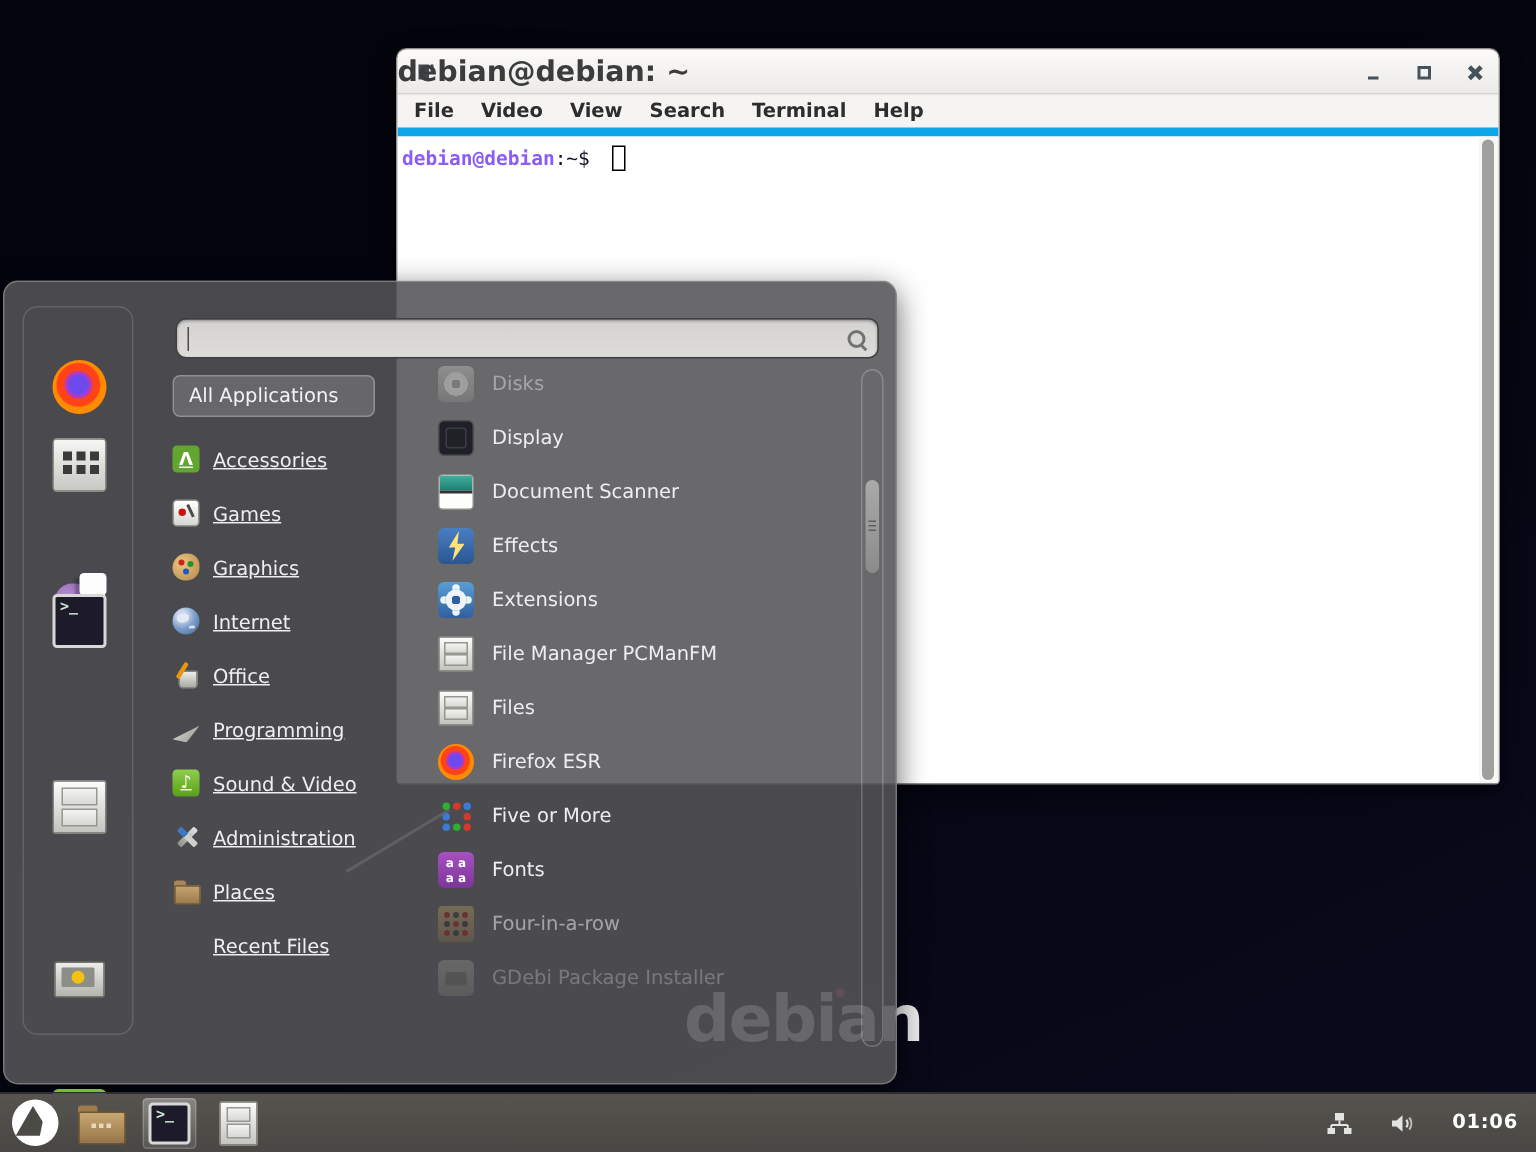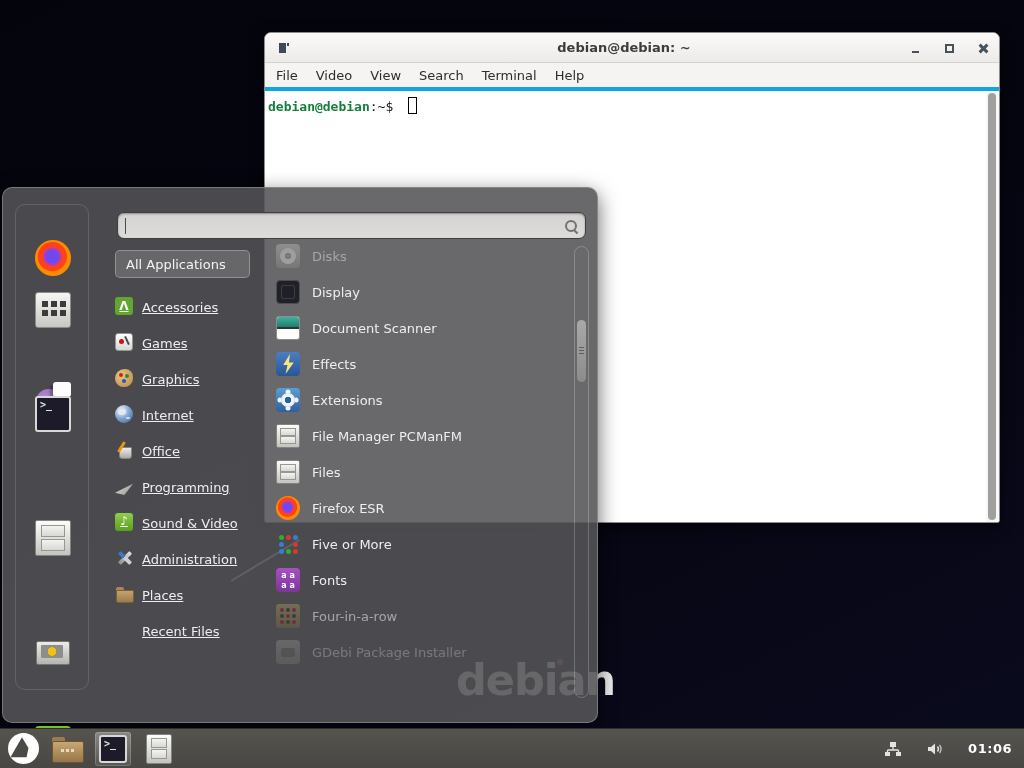--- a/index.html
+++ b/index.html
@@ -15,38 +15,38 @@
     border-radius:50%; background:#b0303a; }
   #wallpaper-line { position:absolute; left:231px; top:580px; width:80px; height:2px;
     background:rgba(235,235,235,.75); transform:rotate(-31deg); transform-origin:left center; }
 
   
   #terminal { position:absolute; left:264px; top:32px; width:736px; height:491px;
     border:1px solid #8f8d89; border-radius:7px 7px 3px 3px; overflow:hidden;
     box-shadow:0 4px 14px rgba(0,0,0,.6); background:#fff; }
   .titlebar { position:relative; height:30px; background:linear-gradient(#fbfaf9,#edebe8);
     border-bottom:1px solid #d6d4d0; }
-  .titlebar .title { position:absolute; left:0; right:16px; top:0; line-height:30px; text-align:center;
-    font-size:13px; font-weight:bold; color:#3c3c3c; }
+  .titlebar .title { position:absolute; left:0; right:16px; top:0; line-height:30px; text-align:left;
+    font-size:19px; font-weight:bold; color:#3c3c3c; }
   .win-ic { position:absolute; left:14px; top:10px; width:7px; height:10px; background:#3e4a55; }
   .win-ic::after { content:""; position:absolute; left:8px; top:0; width:2px; height:3px; background:#3e4a55; }
   .winbtns { position:absolute; right:10px; top:0; height:30px; display:flex; align-items:center; gap:23px; }
   .wb { position:relative; width:11px; height:11px; display:inline-block; cursor:default; }
   .wb.min::before { content:""; position:absolute; left:2px; bottom:1px; width:7px; height:2px; background:#46525c; }
   .wb.max::before { content:""; position:absolute; inset:1px; border:2px solid #46525c; }
   .wb.cls::before,.wb.cls::after { content:""; position:absolute; left:0; top:4px; width:11px; height:3px; background:#46525c; }
   .wb.cls::before { transform:rotate(45deg);} .wb.cls::after { transform:rotate(-45deg); }
 
-  .menubar { height:28px; background:#f5f4f2; border-bottom:4px solid #0ea5e9;
-    display:flex; align-items:center; padding-left:2px; }
+  .menubar { height:28px; background:#f5f4f2; border-bottom:6px solid #0ea5e9;
+    display:flex; align-items:center; padding-left:2px;font-weight:bold; }
   .menubar span { padding:0 9px; font-size:13px; color:#2d2d2d; }
 
   .tcontent { position:relative; height:431px; background:#fff; }
   .promptline { padding:6px 0 0 3px; font:13px "DejaVu Sans Mono","Liberation Mono",monospace; color:#171421; }
-  .promptline .ph { color:#15803d; font-weight:bold; }
+  .promptline .ph { color:#8b5cf6; font-weight:bold; }
   .cursor { display:inline-block; width:9px; height:17px; border:1.5px solid #000; margin-left:7px; vertical-align:text-bottom; }
   .tscroll { position:absolute; top:0; right:0; width:13px; height:100%; background:#f7f7f5; }
   .tthumb { position:absolute; top:2px; bottom:2px; left:2px; width:8px; background:#9f9f9d; border-radius:5px; }
 
   
   #startmenu { position:absolute; left:2px; top:187px; width:596px; height:536px;
     background:rgba(84,84,88,.88); border:1px solid rgba(160,160,160,.55); border-radius:10px;
     box-shadow:0 6px 20px rgba(0,0,0,.6); color:#eceef1; }
 
   .fav-panel { position:absolute; left:12px; top:16px; width:74px; height:486px;
@@ -67,21 +67,21 @@
   .allapps { position:absolute; left:112px; top:62px; width:135px; height:28px;
     background:rgba(255,255,255,.16); border:1px solid rgba(255,255,255,.28); border-radius:5px;
     color:#f2f3f5; font-size:13px; text-align:left; padding-left:10px; font-family:inherit; cursor:pointer; }
 
   .cats { position:absolute; left:112px; top:91px; width:170px; }
   .cat-row { height:36px; display:flex; align-items:flex-end; gap:9px; cursor:pointer;text-decoration:underline; }
   .cat-row .cic { width:18px; height:18px; flex:none; position:relative; }
   .cat-row.no-icon { padding-left:27px; }
   .clabel { font-size:13px; color:#eceef1; white-space:nowrap; }
 
-  .apps { position:absolute; left:273px; top:50px; width:290px; }
+  .apps { position:absolute; left:289px; top:50px; width:290px; }
   .app-row { height:36px; display:flex; align-items:center; gap:12px; cursor:pointer; }
   .app-row .aic { width:24px; height:24px; flex:none; position:relative; }
   .alabel { font-size:13px; color:#eceef1; white-space:nowrap; }
   .app-row.fade1 { opacity:.45; }
   .app-row.fade2 { opacity:.55; }
   .app-row.fade3 { opacity:.28; }
 
   .mscroll { position:absolute; left:571px; top:58px; width:15px; height:452px;
     border:1px solid rgba(255,255,255,.22); border-radius:8px; }
   .mthumb { position:absolute; left:2px; top:73px; width:9px; height:62px;

